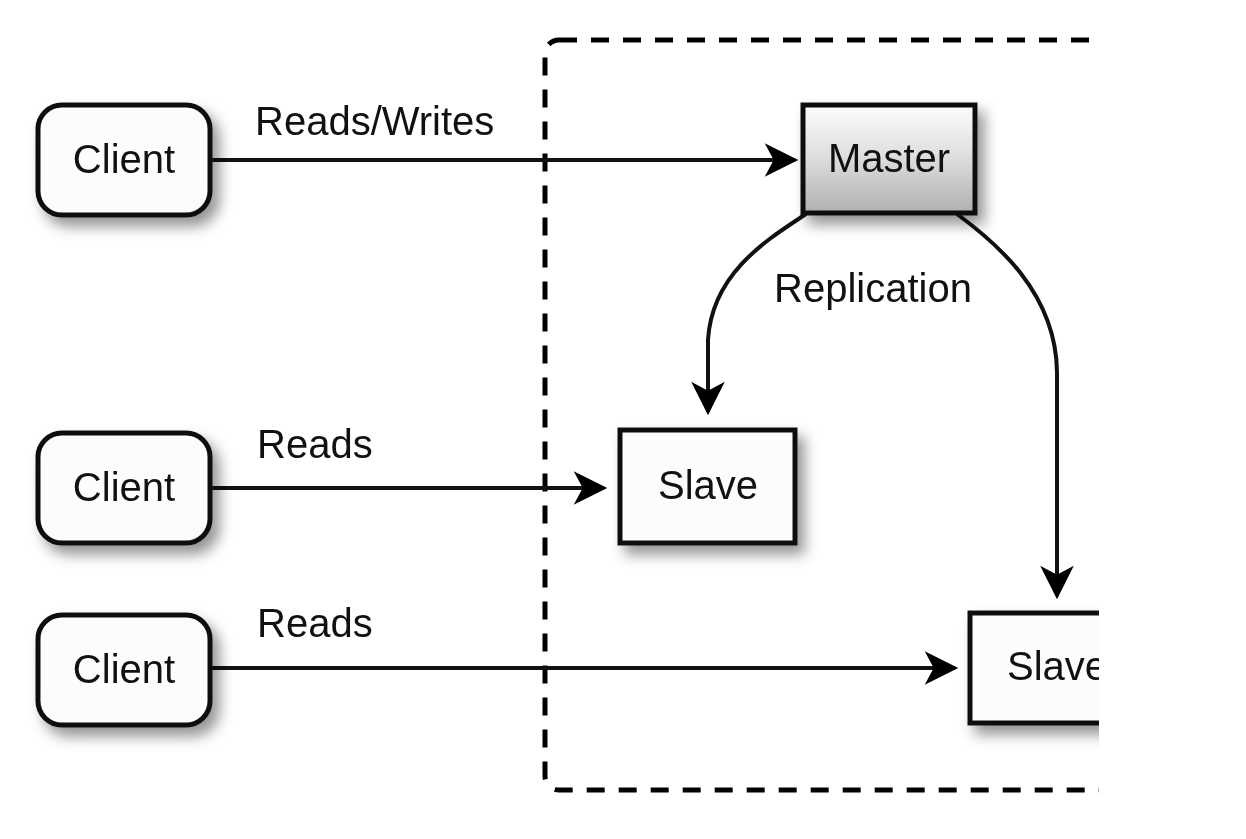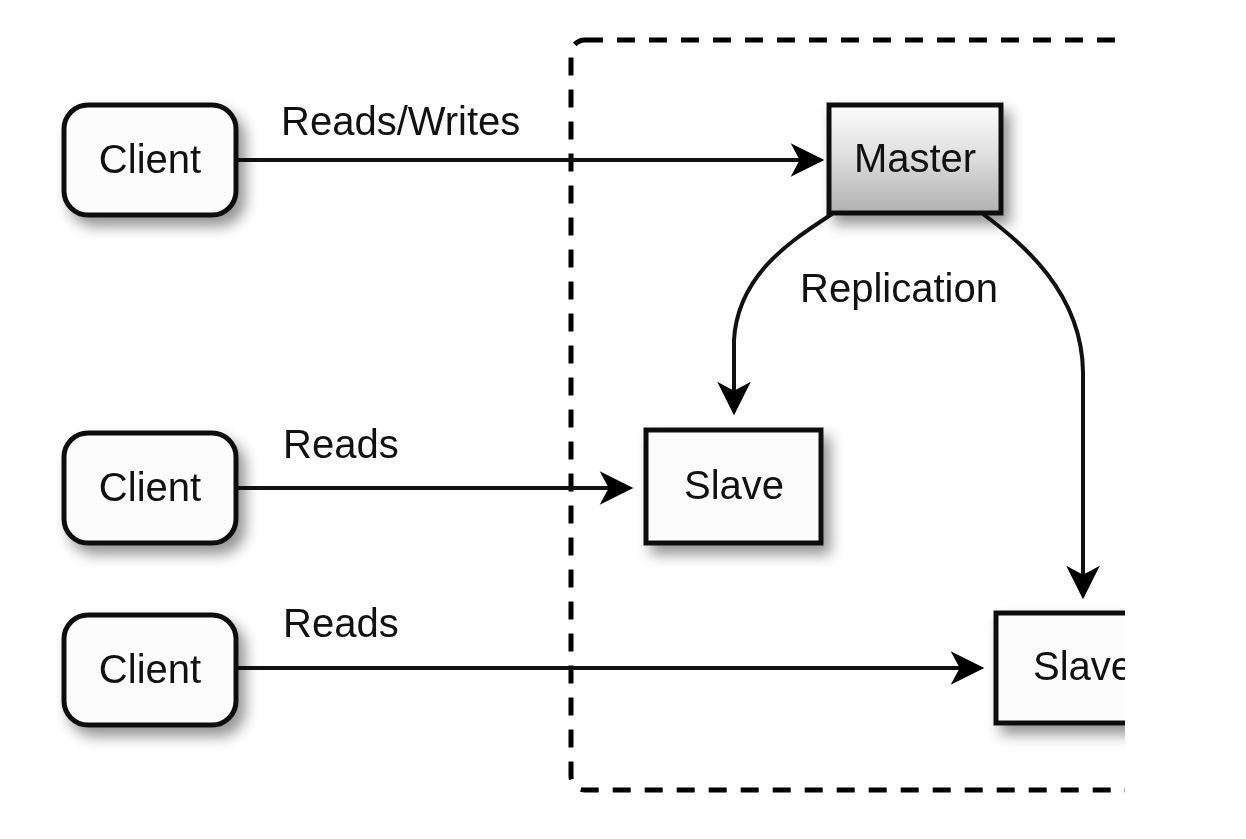--- a/index.html
+++ b/index.html
@@ -10,21 +10,20 @@
   }
   body {
     font-family: "Liberation Sans", sans-serif;
   }
   #diagram-root {
     position: relative;
     width: 1099px;
     height: 839px;
     background: #ffffff;
     overflow: hidden;
-    margin-left: 26px;
   }
   #diagram-svg {
     position: absolute;
     top: 0;
     left: 0;
     width: 1246px;
     height: 839px;
     display: block;
   }
   .node-label {

